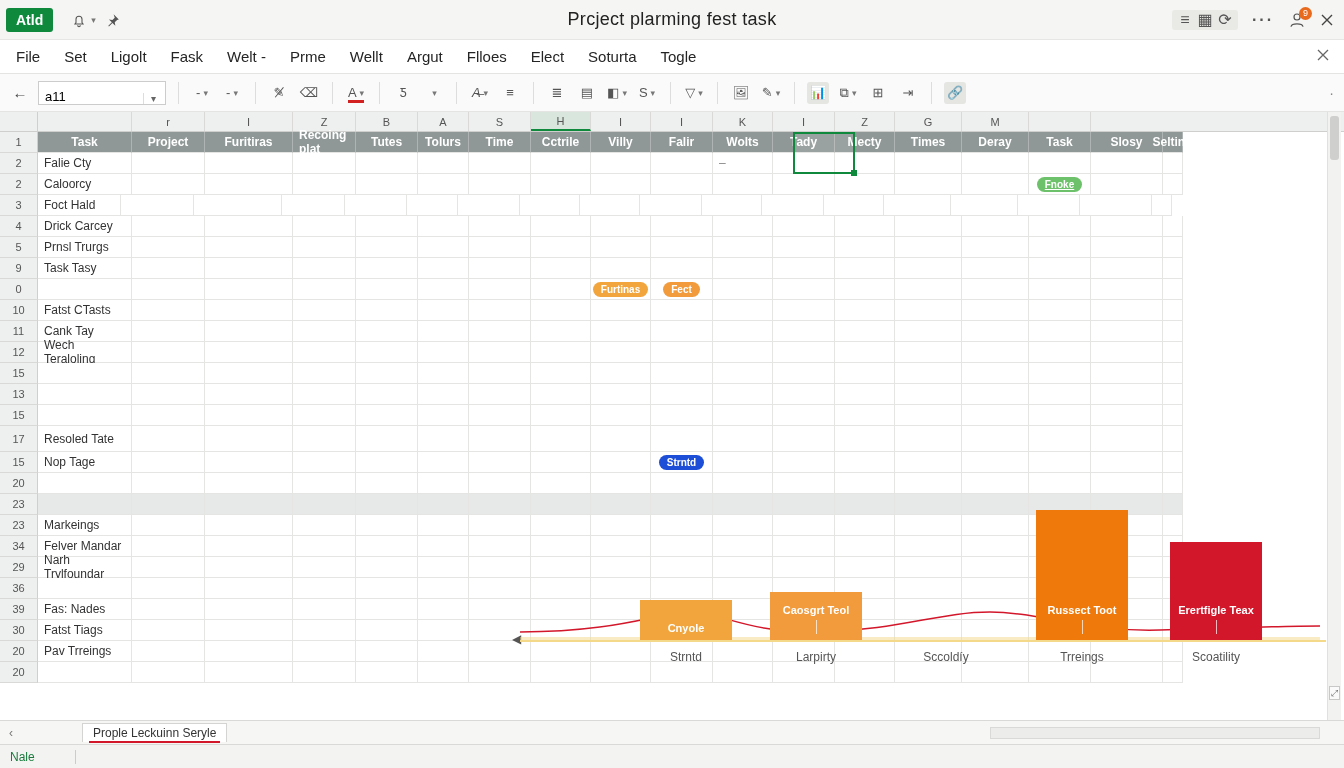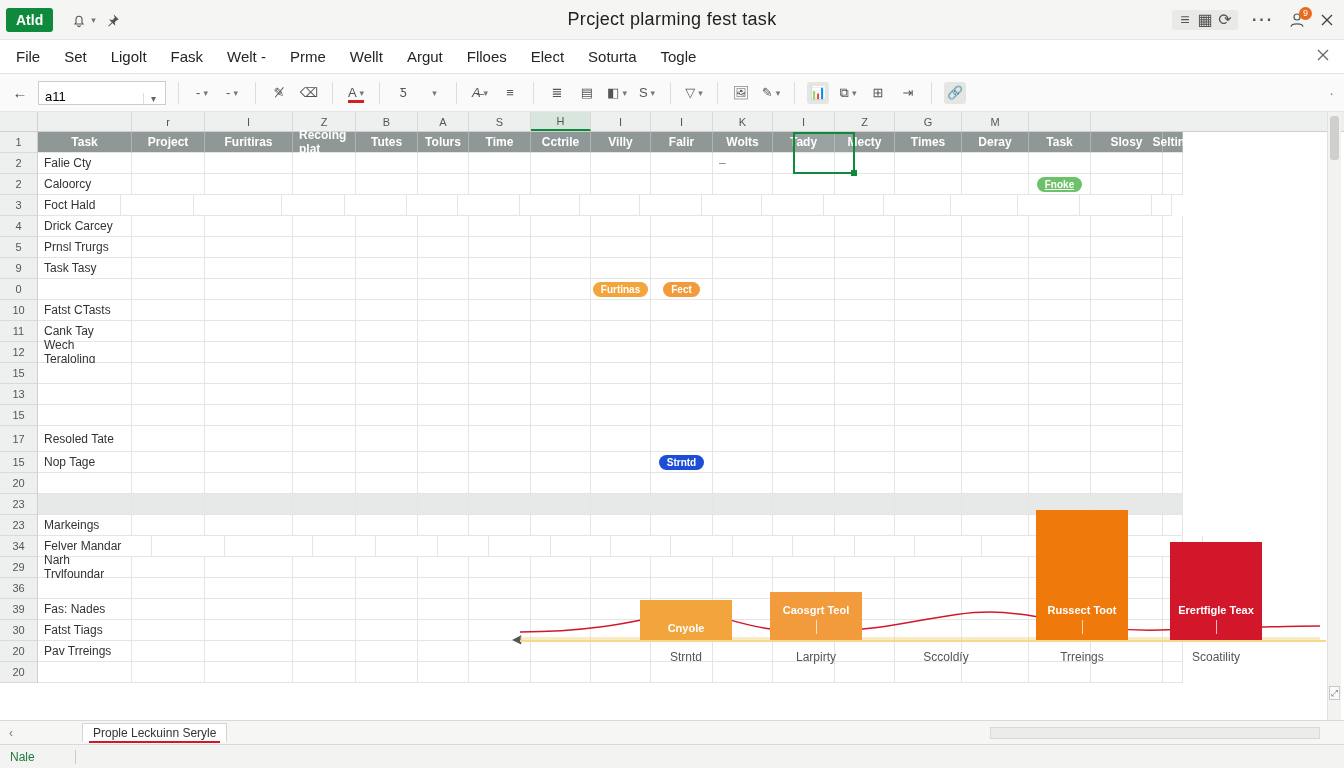--- a/index.html
+++ b/index.html
@@ -619,21 +619,21 @@
         <div class="cell" style="width: 62px;"></div>
         <div class="cell" style="width: 60px;"></div>
         <div class="cell" style="width: 67px;"></div>
         <div class="cell" style="width: 67px;"></div>
         <div class="cell" style="width: 62px;"></div>
         <div class="cell" style="width: 72px;"></div>
         <div class="cell" style="width: 20px;"></div>
       </div>
       <div class="row">
         <div class="row-h">34</div>
-        <div class="cell" style="width: 114px;">Felver Mandar</div>
+        <div class="cell" style="width: 94px;">Felver Mandar</div>
         <div class="cell" style="width: 73px;"></div>
         <div class="cell" style="width: 88px;"></div>
         <div class="cell" style="width: 63px;"></div>
         <div class="cell" style="width: 62px;"></div>
         <div class="cell" style="width: 51px;"></div>
         <div class="cell" style="width: 62px;"></div>
         <div class="cell" style="width: 60px;"></div>
         <div class="cell" style="width: 60px;"></div>
         <div class="cell" style="width: 62px;"></div>
         <div class="cell" style="width: 60px;"></div>

